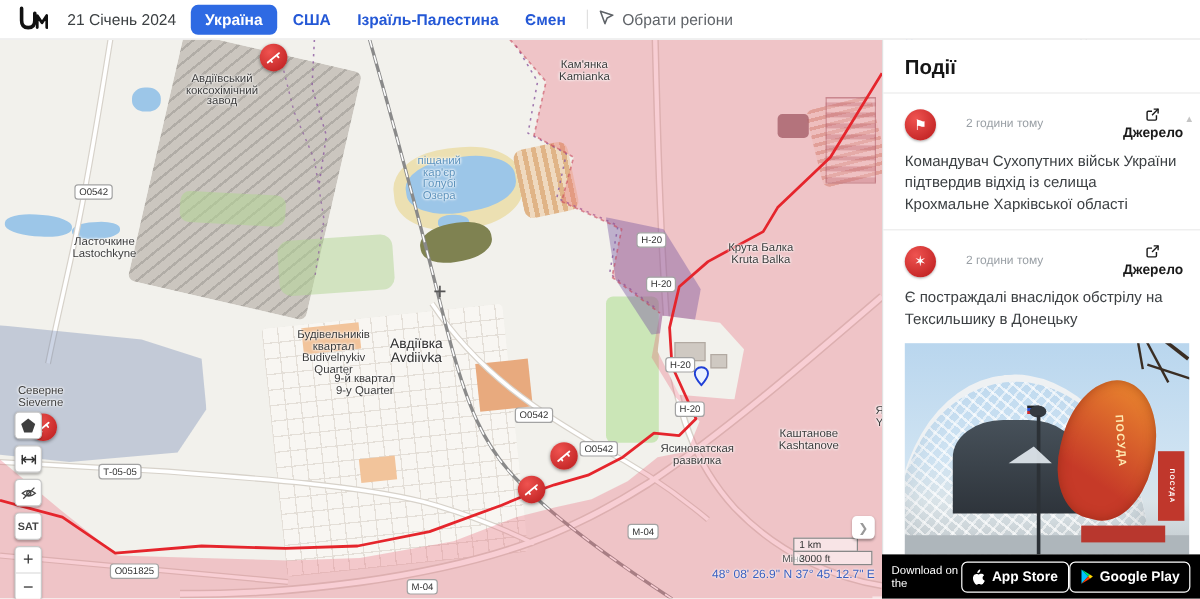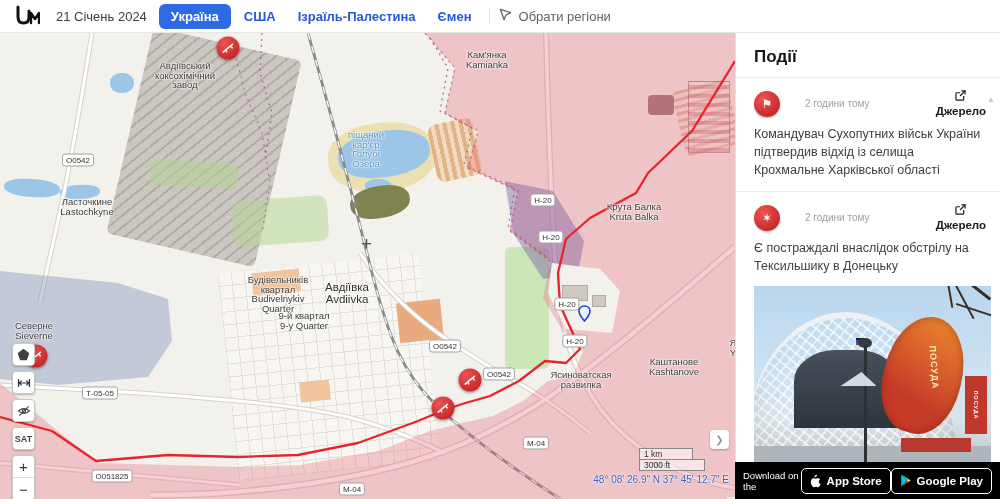--- a/index.html
+++ b/index.html
@@ -38,21 +38,21 @@
   .crosshair { left:361px; top:200px; font-size:19px; font-weight:300; color:#555; z-index:12; }
 
   
   .ctrls { left:12px; top:310px; display:flex; flex-direction:column; gap:5px; z-index:30; position:absolute; }
   .ctrl { position:static; width:23px; height:23px; background:#fff; border:1px solid #c9c9c9; border-radius:4px; box-shadow:0 1px 2px rgba(0,0,0,.25); display:flex; align-items:center; justify-content:center; font-size:12px; color:#333; cursor:pointer; }
   .ctrl.txt { font-size:9px; font-weight:700; color:#444; }
   .zoomgroup { position:static; display:flex; flex-direction:column; width:23px; background:#fff; border:1px solid #c9c9c9; border-radius:4px; box-shadow:0 1px 2px rgba(0,0,0,.25); }
   .zoomgroup .zbtn { position:static; height:22px; display:flex; align-items:center; justify-content:center; font-size:15px; color:#333; cursor:pointer; }
   .zoomgroup .zbtn:first-child { border-bottom:1px solid #ddd; }
 
-  .scalebar { right:30px; top:415px; z-index:25; font-size:8.5px; color:#333; }
+  .scalebar { right:8px; top:415px; z-index:25; font-size:8.5px; color:#333; }
   .sc-box { position:static; border:1px solid #888; background:rgba(255,255,255,.55); padding:0 4px; line-height:10px; }
   .sc-km { width:54px; }
   .sc-ft { width:66px; margin-top:-1px; }
   .coords { right:6px; top:441px; font-size:10px; color:#3a5fbf; text-shadow:0 0 2px #fff,0 0 2px #fff; z-index:25; white-space:nowrap; }
   .attrib { right:0; bottom:0; font-size:9px; color:#444; background:rgba(255,255,255,.55); padding:1px 4px; z-index:25; white-space:nowrap; }
   .attrib a { color:#3b74c4; text-decoration:none; cursor:pointer; }
   .panel-toggle { right:6px; top:397px; width:19px; height:19px; background:#fff; border-radius:4px; box-shadow:0 1px 2px rgba(0,0,0,.3); display:flex; align-items:center; justify-content:center; color:#999; font-size:10px; z-index:26; cursor:pointer; }
 
   
   .sidebar { position:absolute; left:735px; top:33px; width:265px; height:466px; background:#fff; border-left:1px solid #e2e2e2; padding:14px 14px 0 18px; z-index:40; }

